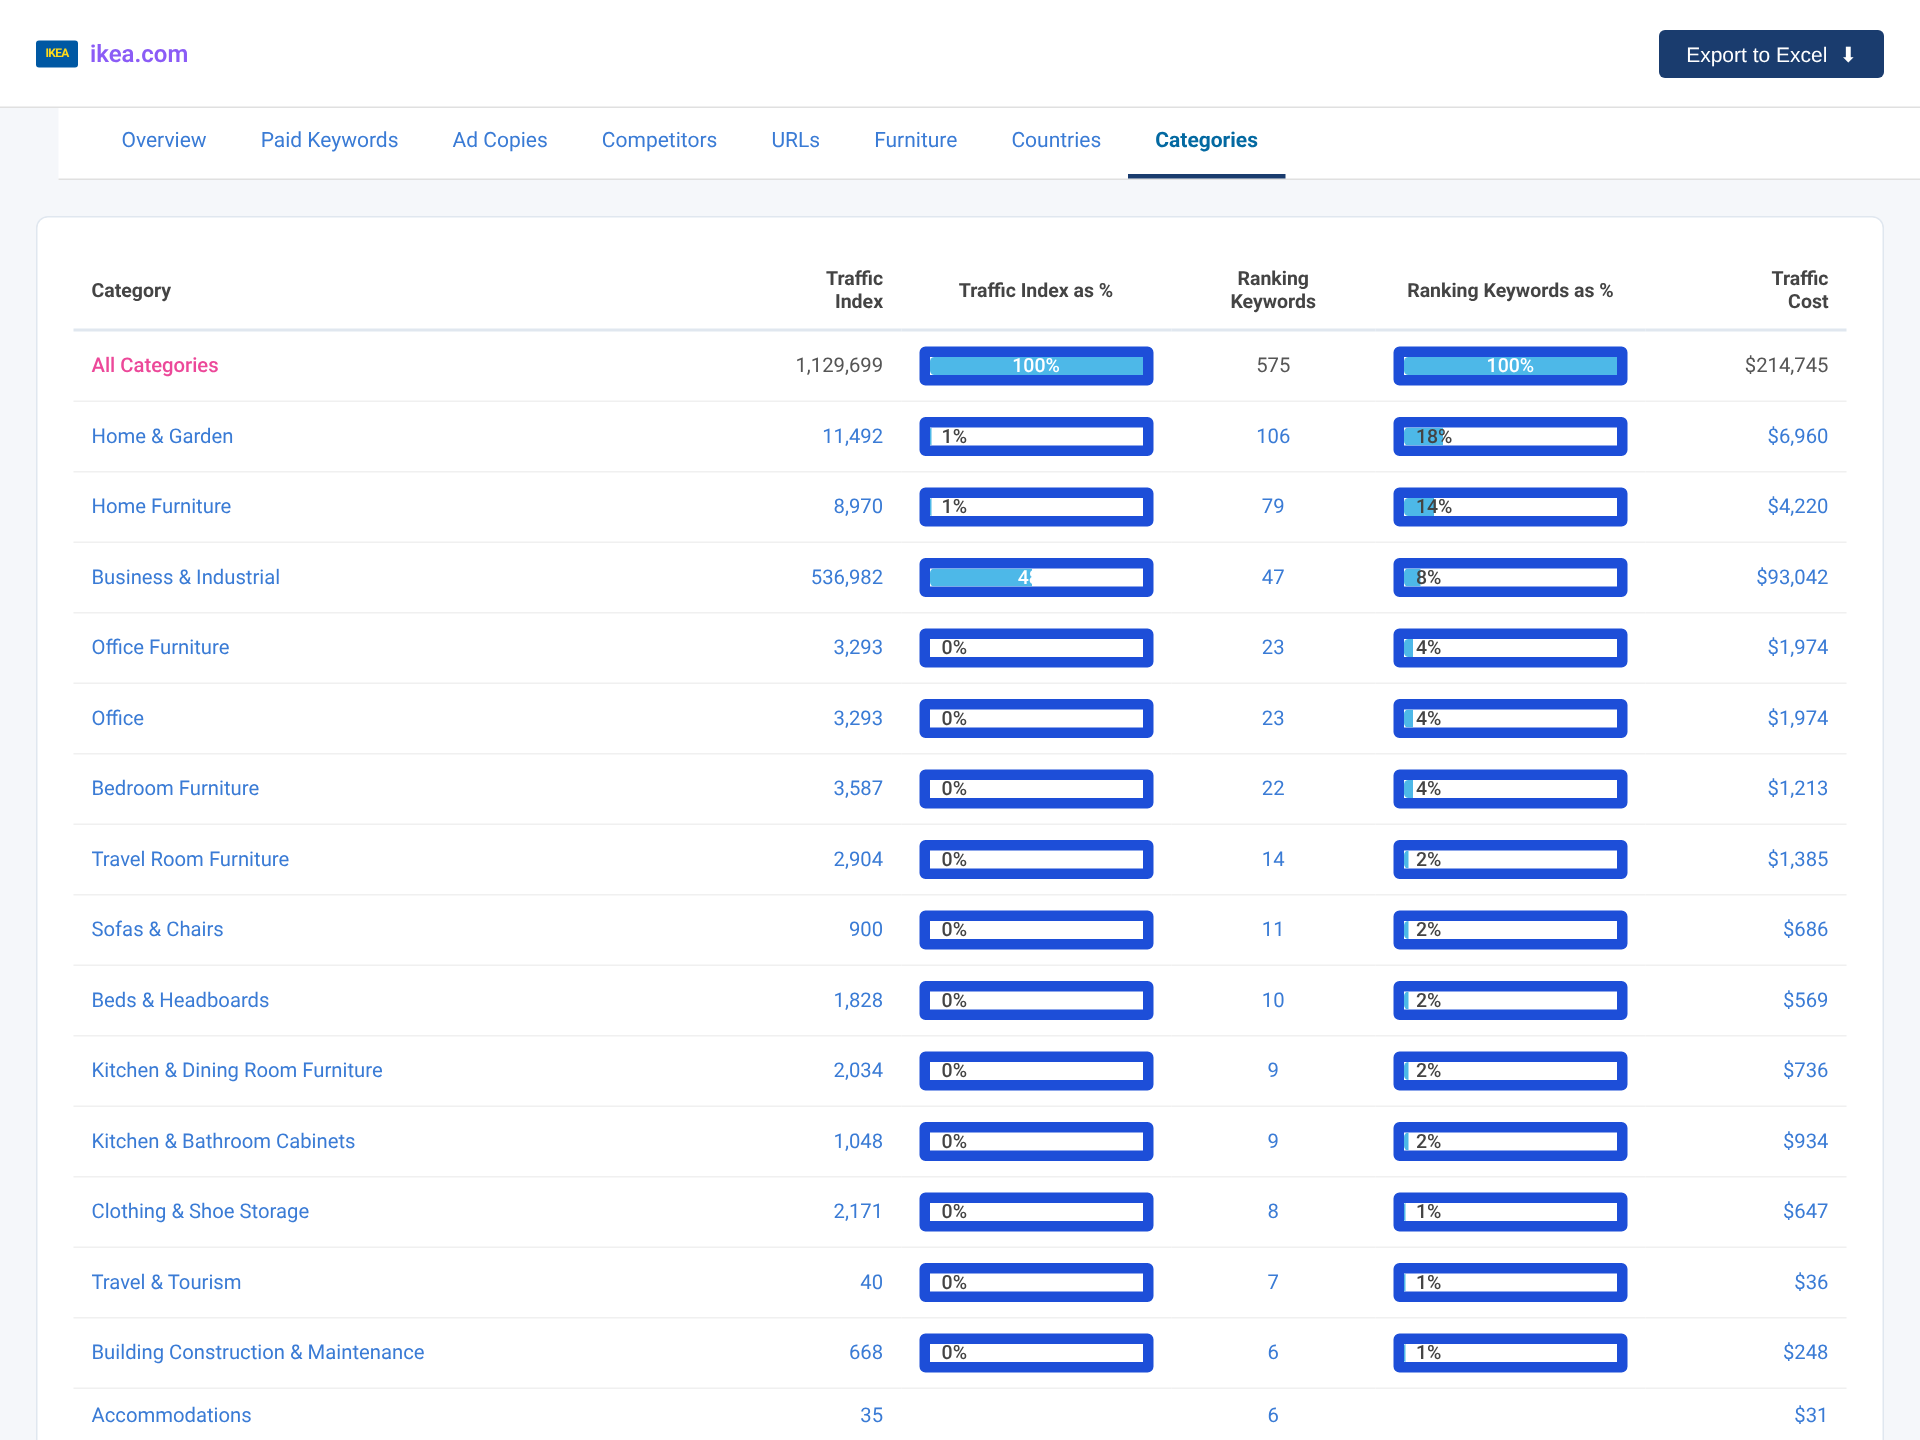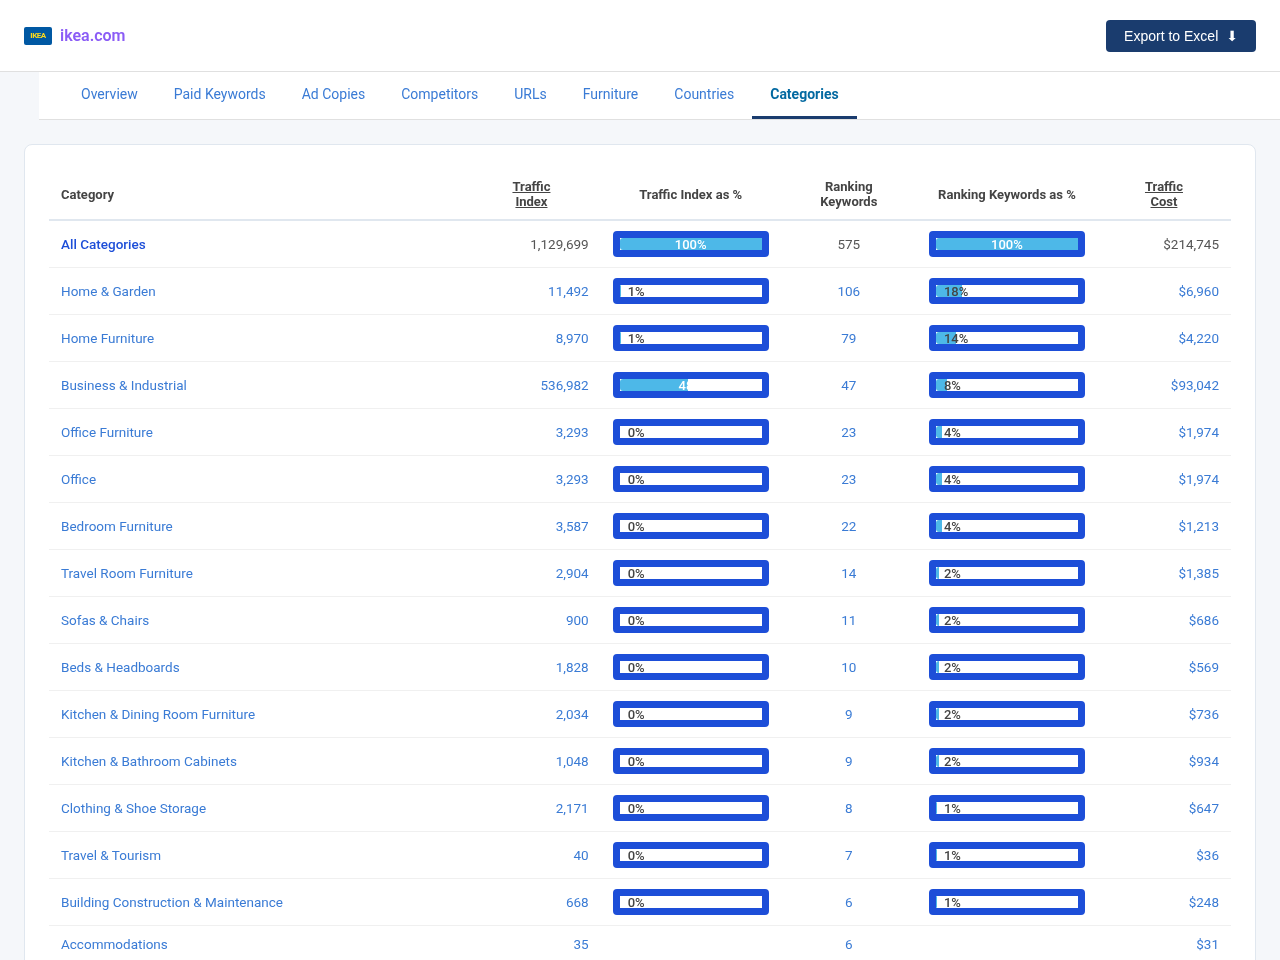--- a/index.html
+++ b/index.html
@@ -99,35 +99,35 @@
     }
     thead th {
       text-align: left;
       padding: 10px 12px;
       font-size: 13px;
       font-weight: 700;
       color: #444;
       border-bottom: 2px solid #e0e7ef;
     }
     thead th.center { text-align: center; }
-    thead th.right { text-align: center; text-decoration: underline; }
+    thead th.right { text-align: right; }
 
     tbody tr {
       border-bottom: 1px solid #f0f0f0;
     }
     tbody td {
       padding: 10px 12px;
       font-size: 13.5px;
       vertical-align: middle;
     }
     td.category-name {
       color: #3a7bd5;
       cursor: pointer;
     }
-    td.category-name.plain { color: #1d4ed8; font-weight: 500; }
+    td.category-name.plain { color: #ec4899; font-weight: 500; }
     td.traffic-index { text-align: right; color: #3a7bd5; }
     td.traffic-index.plain { color: #555; }
     td.ranking-keywords { text-align: center; color: #3a7bd5; }
     td.ranking-keywords.plain { color: #555; }
     td.traffic-cost { text-align: right; color: #3a7bd5; }
     td.traffic-cost.plain { color: #555; }
 
     
     .bar-cell {
       width: 180px;

